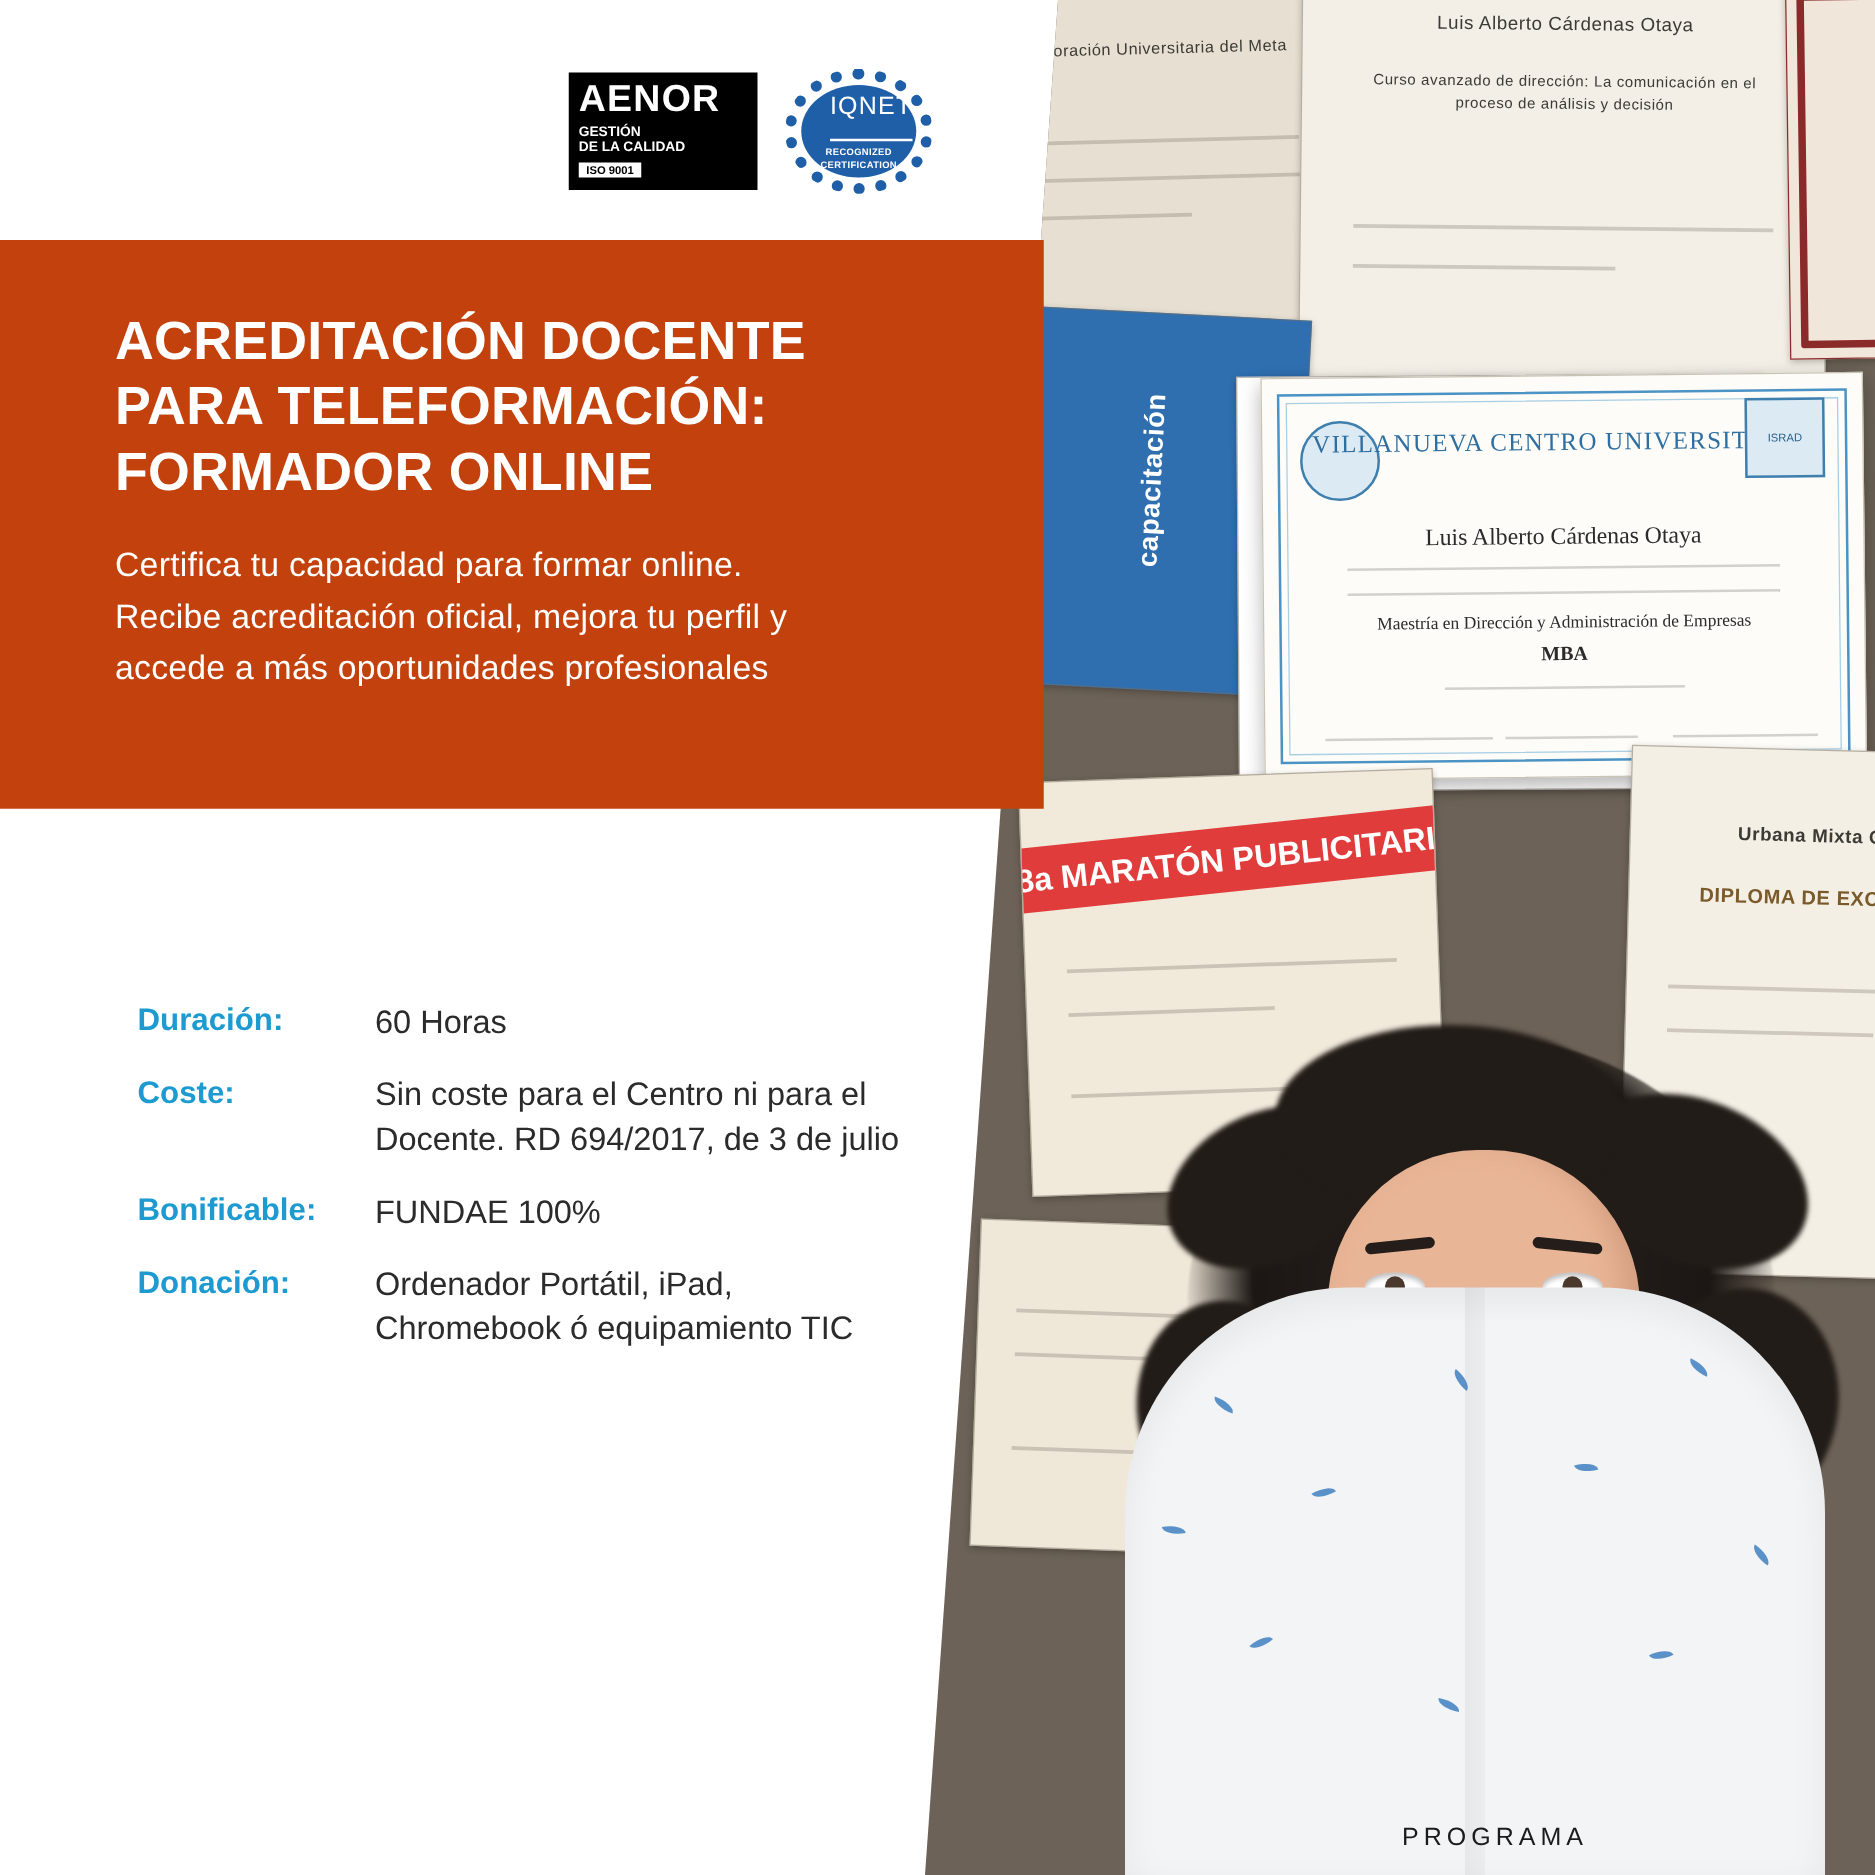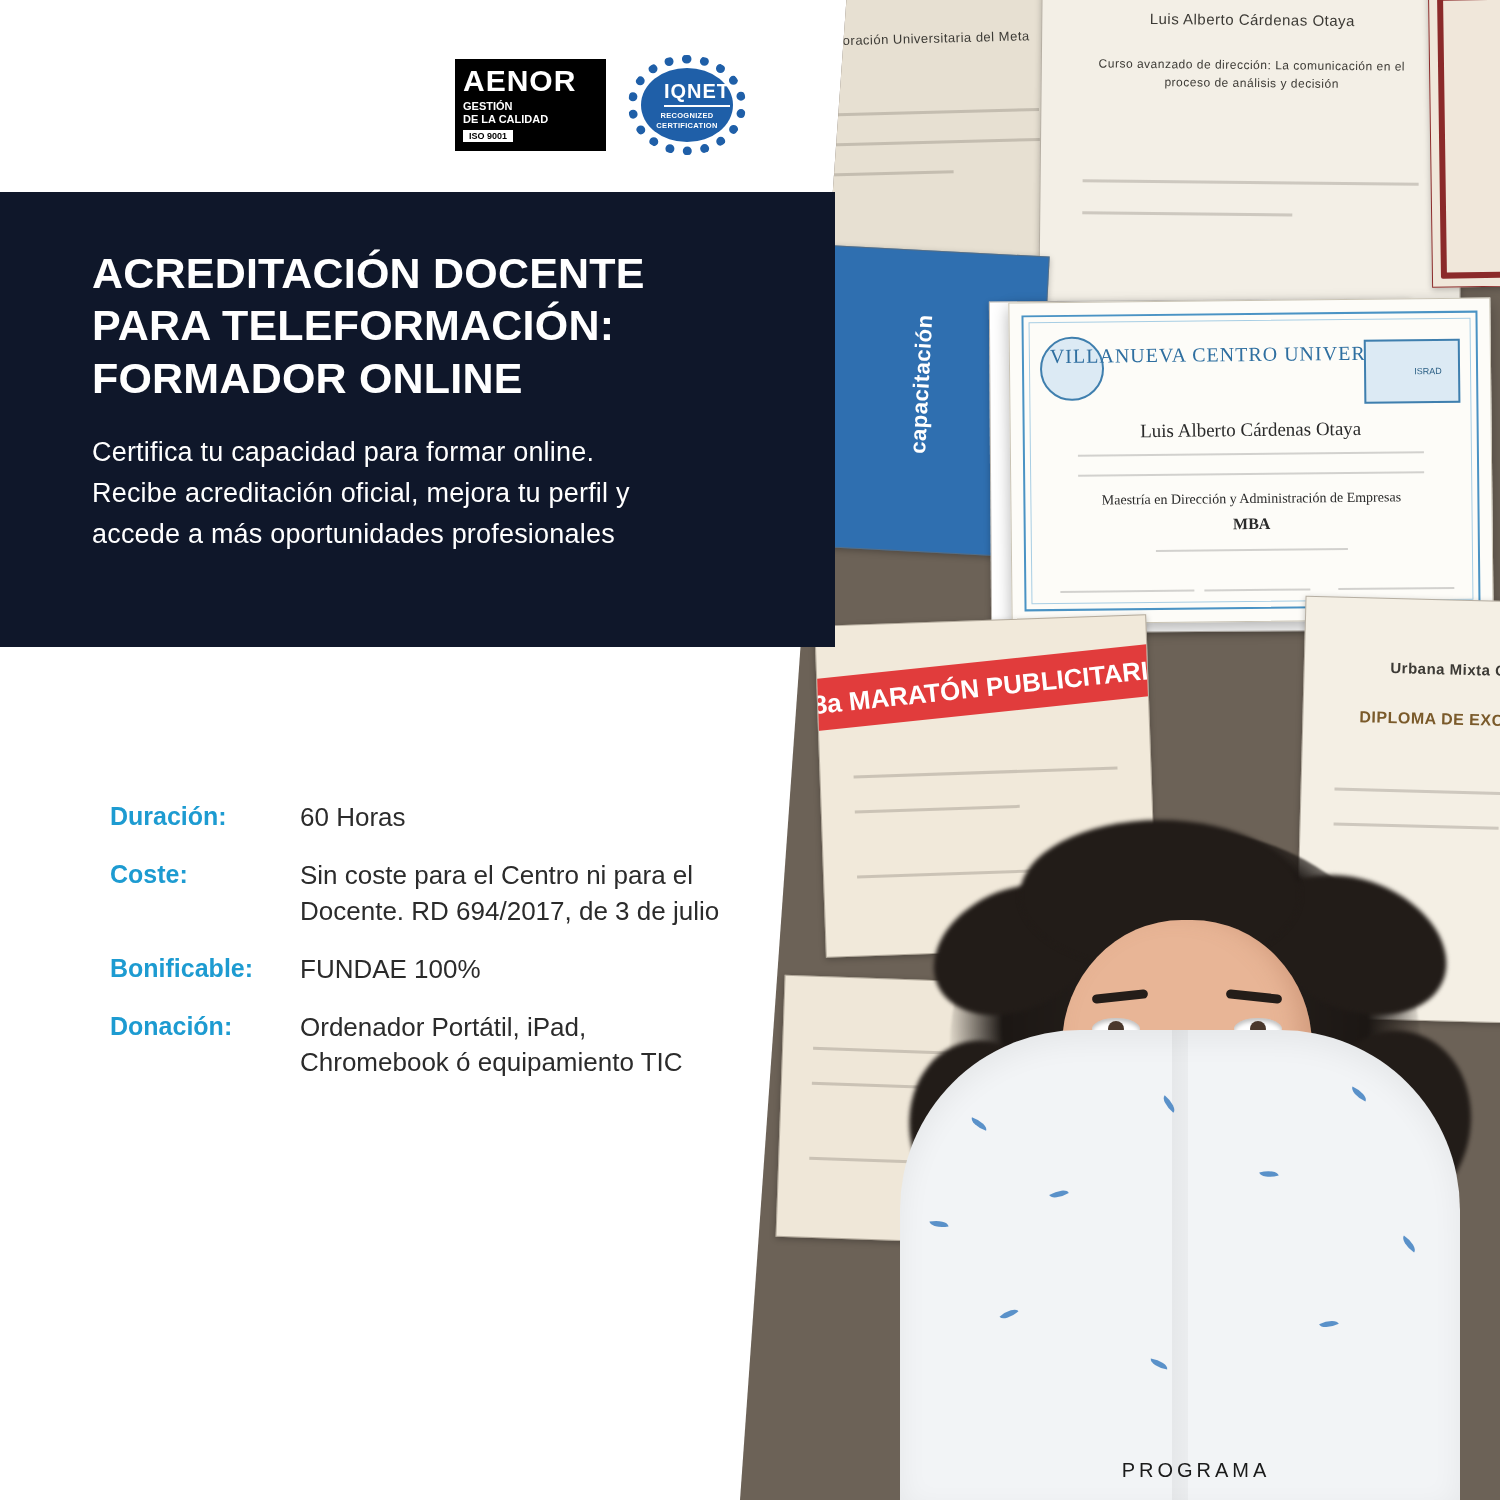--- a/index.html
+++ b/index.html
@@ -316,42 +316,42 @@
     background: #1f5fa8;
     color: #fff;
     display: flex;
     flex-direction: column;
     align-items: center;
     justify-content: center;
     text-align: center;
   }
   .iqnet .name {
     font-size: 20px;
-    font-weight: bold;
+    font-weight: normal;
     letter-spacing: 1px;
     border-bottom: 2px solid #fff;
-    padding-bottom: 2px;
+    padding-bottom: 14px;
     margin-left: 20px;
   }
   .iqnet .tag {
     font-size: 7.5px;
     font-weight: bold;
     line-height: 1.25;
     margin-top: 4px;
     letter-spacing: .3px;
   }
 
   
   .band {
     position: absolute;
     left: 0;
     top: 192px;
     width: 835px;
     height: 455px;
-    background: #0f172a;
+    background: #c2410c;
     color: #ffffff;
     box-sizing: border-box;
     padding: 55px 70px 0 92px;
   }
   .band h1 {
     margin: 0;
     font-size: 43px;
     line-height: 1.22;
     font-weight: bold;
     letter-spacing: 0.2px;
@@ -426,21 +426,21 @@
       <div class="doc d4">
         <div class="rule" style="top:90px;"></div>
         <div class="rule short" style="top:125px;"></div>
         <div class="rule" style="top:225px;"></div>
       </div>
 
       <div class="cert-main">
         <div class="frame"></div>
         <div class="seal" style="left:30px; top:34px; border-radius:50%;"></div>
         <div class="cert-name" style="top:42px; font-size:20px; letter-spacing:1px; color:#2f6fa0;">VILLANUEVA CENTRO UNIVERSITARIO</div>
-        <div class="seal" style="right:30px; top:40px;padding-left:32px;">ISRAD</div>
+        <div class="seal" style="right:30px; top:19px;">ISRAD</div>
         <div class="cert-name" style="top:118px; font-size:19px;">Luis Alberto Cárdenas Otaya</div>
         <div class="cert-line" style="top:152px;"></div>
         <div class="cert-line" style="top:172px;"></div>
         <div class="cert-name" style="top:190px; font-size:14px;">Maestría en Dirección y Administración de Empresas</div>
         <div class="cert-name" style="top:214px; font-size:16px; font-weight:bold;">MBA</div>
         <div class="cert-line" style="top:248px; left:30%; right:30%;"></div>
         <div class="cert-line" style="top:288px; left:10%; right:62%;"></div>
         <div class="cert-line" style="top:288px; left:40%; right:38%;"></div>
         <div class="cert-line" style="top:288px; left:68%; right:8%;"></div>
       </div>

